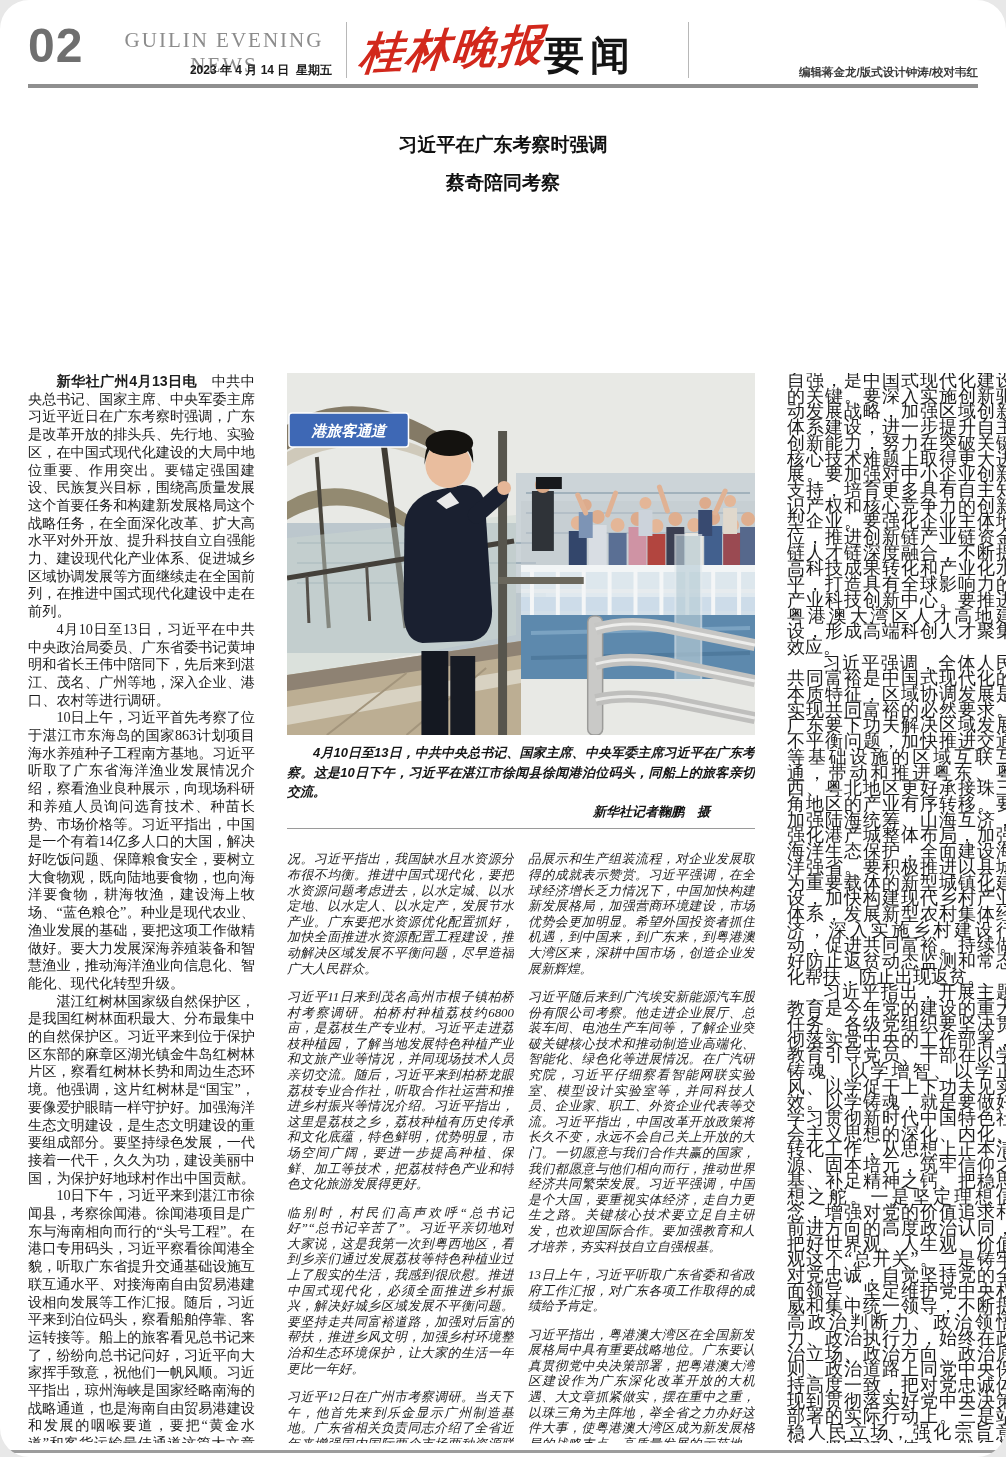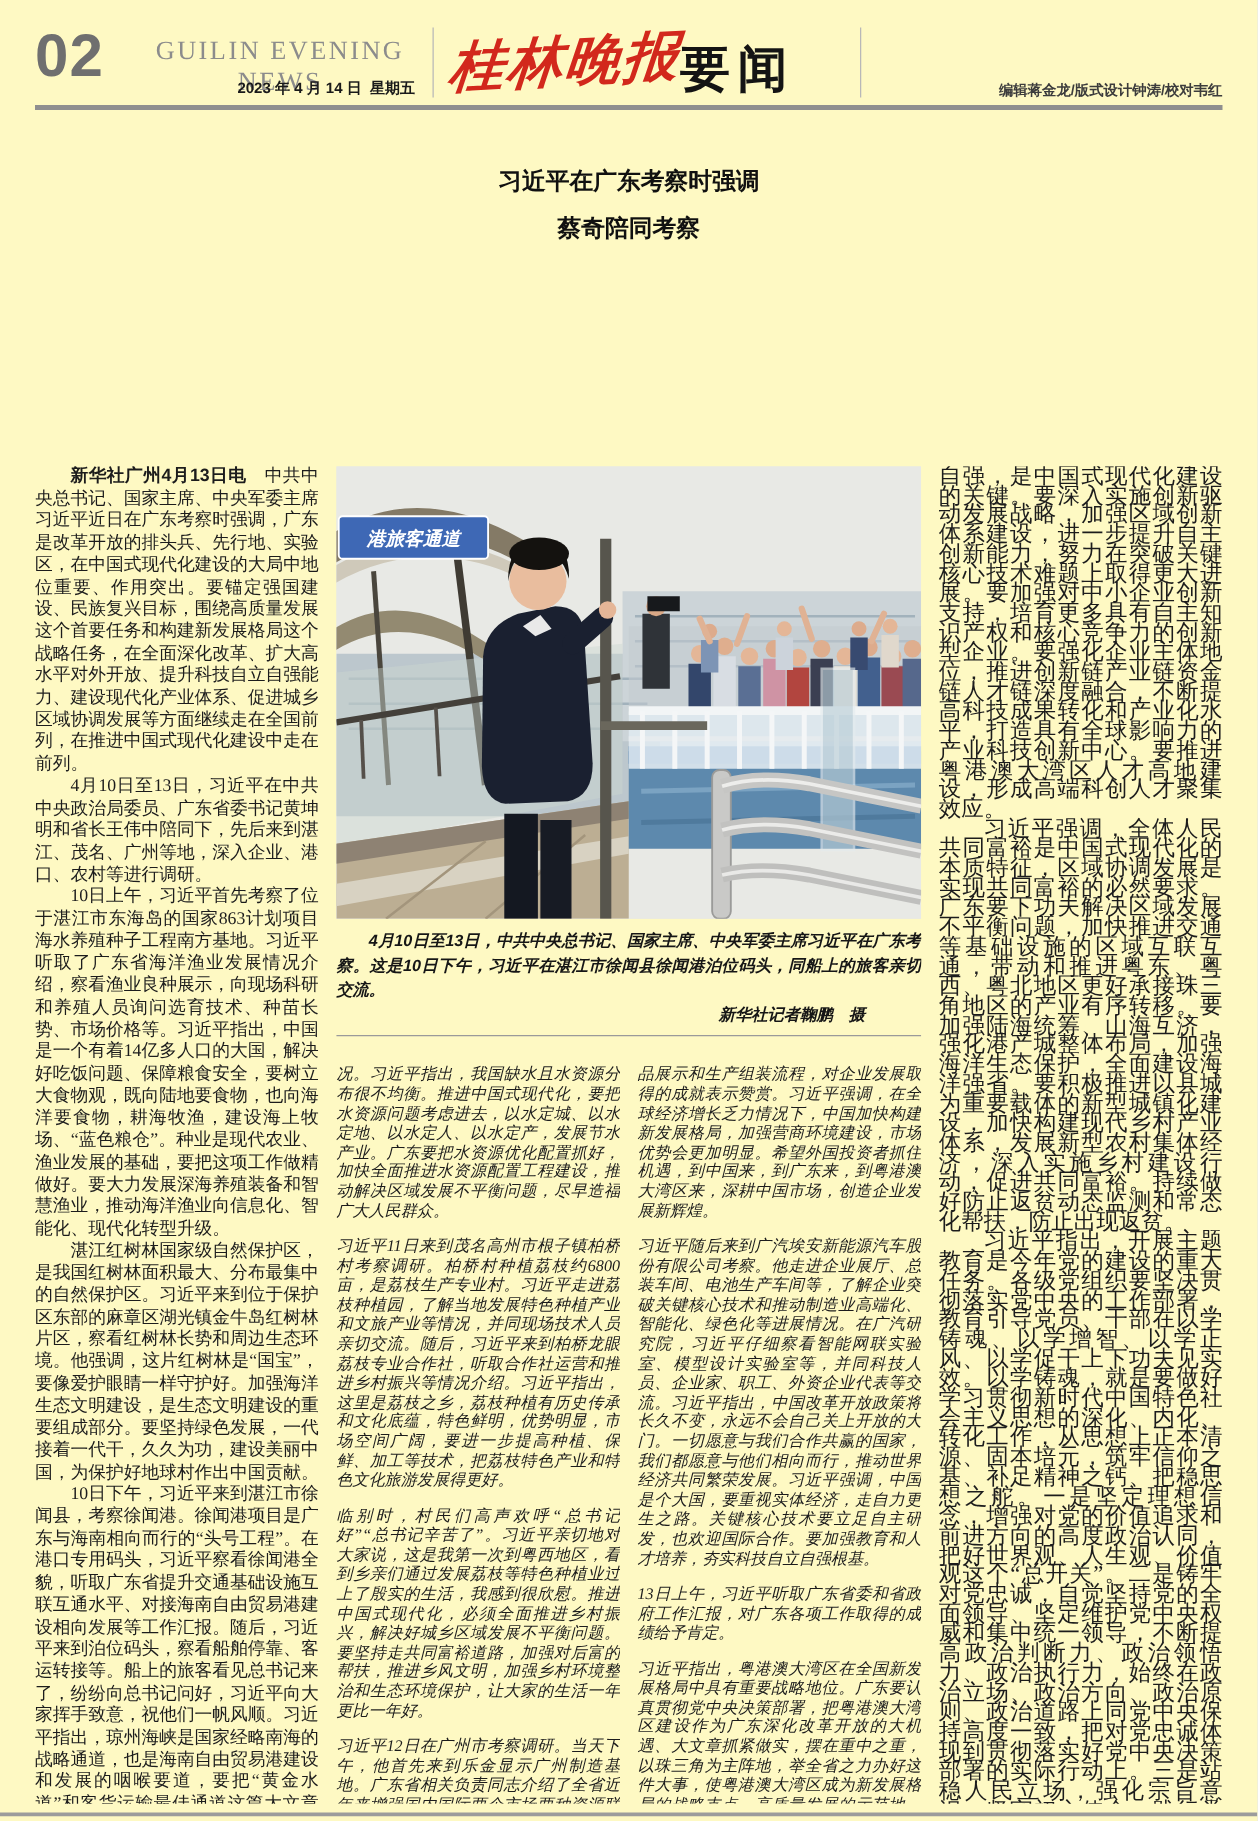--- a/index.html
+++ b/index.html
@@ -1,17 +1,17 @@
 <!DOCTYPE html>
 <html><head>
 <meta charset="utf-8">
 <style>
   html,body{margin:0;padding:0;background:#e8e8e8;}
-  .page{position:relative;width:1006px;height:1457px;margin:0 auto;background:#fef9c3;overflow:hidden;
-        font-family:"Liberation Serif",serif;color:#1c1c1c;}
+  .page{position:relative;width:1006px;height:1457px;margin:0 auto;background:#ffffff;overflow:hidden;
+        font-family:"Liberation Serif",serif;color:#1c1c1c;border-radius:29px;}
   
   .masthead{position:absolute;left:28px;right:28px;top:12px;height:72px;}
   .pagenum{position:absolute;left:0;top:6px;font-family:"Liberation Sans",sans-serif;
            font-weight:900;font-size:48px;color:#6f6f6f;letter-spacing:1px;}
   .en-name{position:absolute;left:72px;top:16px;width:248px;text-align:center;
            font-family:"Liberation Serif",serif;font-size:21px;color:#8c8c8c;letter-spacing:2px;}
   .date-line{position:absolute;left:56px;top:50px;width:248px;text-align:right;
            font-family:"Liberation Sans",sans-serif;font-weight:700;font-size:12px;color:#1a1a1a;}
   .vrule{position:absolute;top:10px;height:56px;width:1px;background:#b8b8b8;}
   .vrule1{left:318px;} .vrule2{left:660px;}
@@ -24,21 +24,21 @@
            font-weight:700;font-size:11.5px;color:#3c3c3c;}
   .masthead-rule{position:absolute;left:28px;right:28px;top:84px;height:4px;background:#8f8f8f;}
   
   .headline{position:absolute;left:28px;right:28px;top:132px;text-align:center;}
   .kicker{font-family:"Liberation Sans",sans-serif;font-weight:600;font-size:19px;color:#101010;margin:0 0 10px;}
   .title{font-family:"Liberation Sans",sans-serif;font-weight:900;font-size:46px;line-height:1.55;
          color:#0c0c0c;letter-spacing:1px;margin:0;}
   .subtitle{font-family:"Liberation Sans",sans-serif;font-weight:600;font-size:19px;color:#101010;margin:12px 0 0;}
   
   .body{position:absolute;left:28px;right:28px;top:373px;bottom:14px;display:grid;
-        grid-template-columns:227px 468px 227px;column-gap:14px;}
+        grid-template-columns:227px 468px 227px;column-gap:32px;}
   .col{overflow:hidden;text-align:justify;}
   .col p{margin:0;text-indent:2em;}
   .col p.cont{text-indent:0;}
   .col1{font-size:14.2px;line-height:17.7px;}
   .col4{font-size:18px;line-height:15.7px;}
   .dateline{font-family:"Liberation Sans",sans-serif;font-weight:700;}
   .middle{display:flex;flex-direction:column;overflow:hidden;font-style:italic;}
   .photo{width:468px;height:362px;display:block;background:#e7e8e4;}
   .caption{margin-top:8px;font-family:"Liberation Sans",sans-serif;font-weight:600;
            font-size:13px;line-height:19.5px;text-align:justify;color:#161616;}

